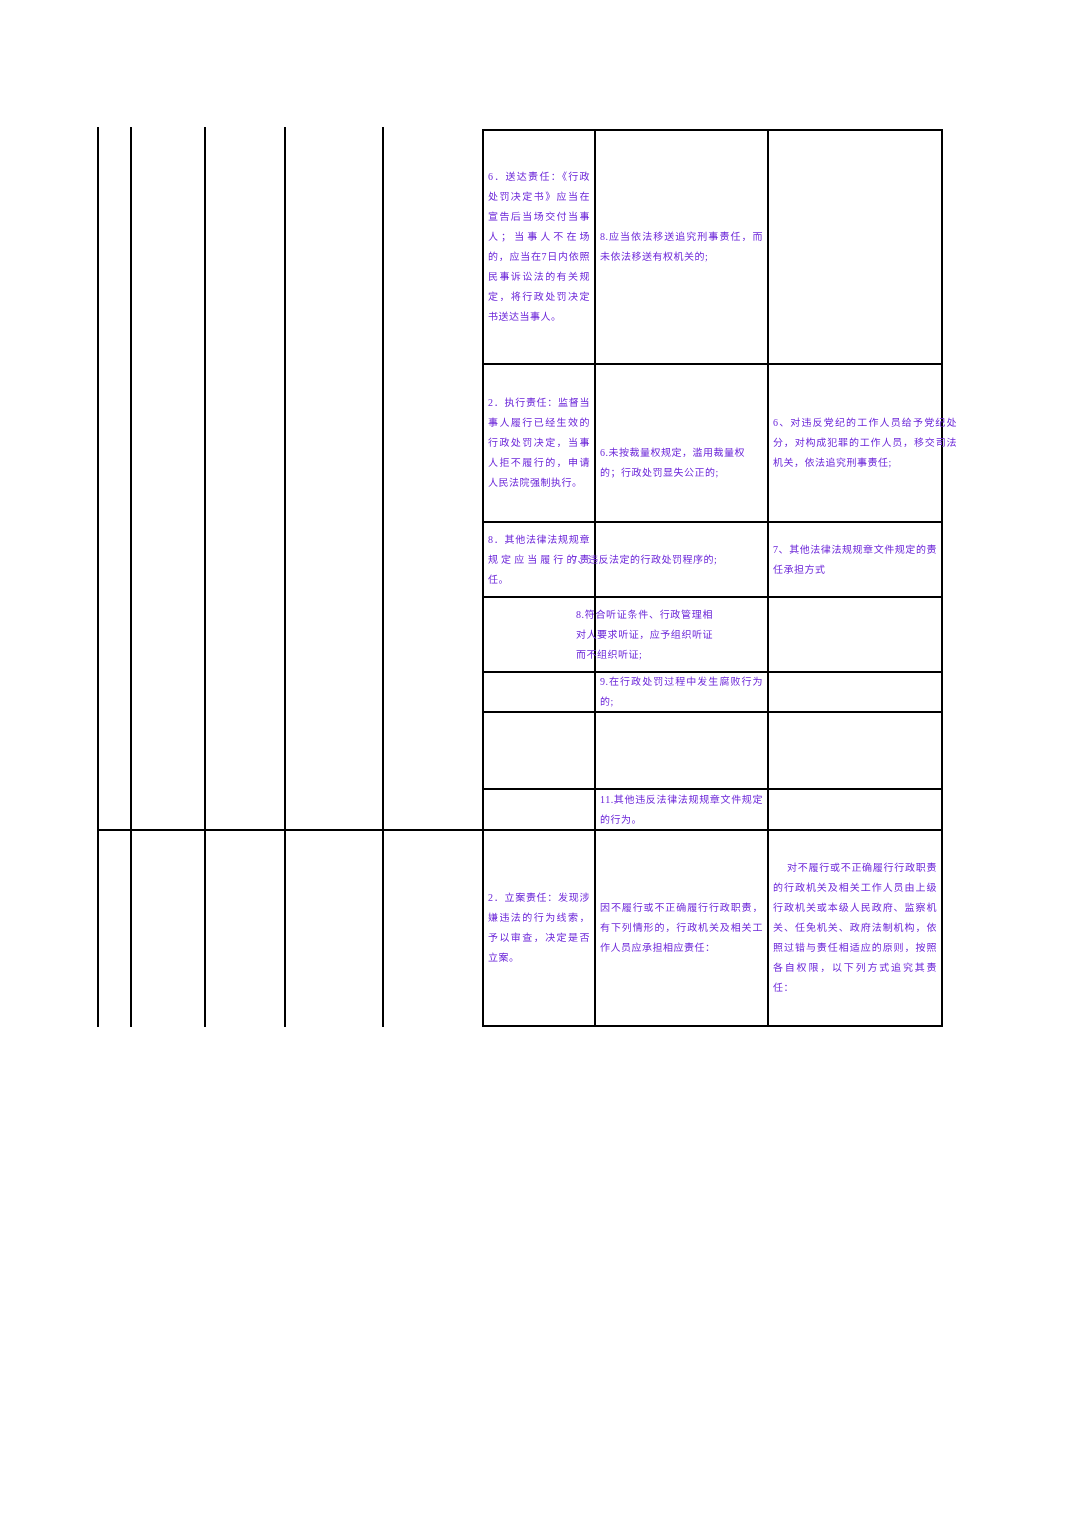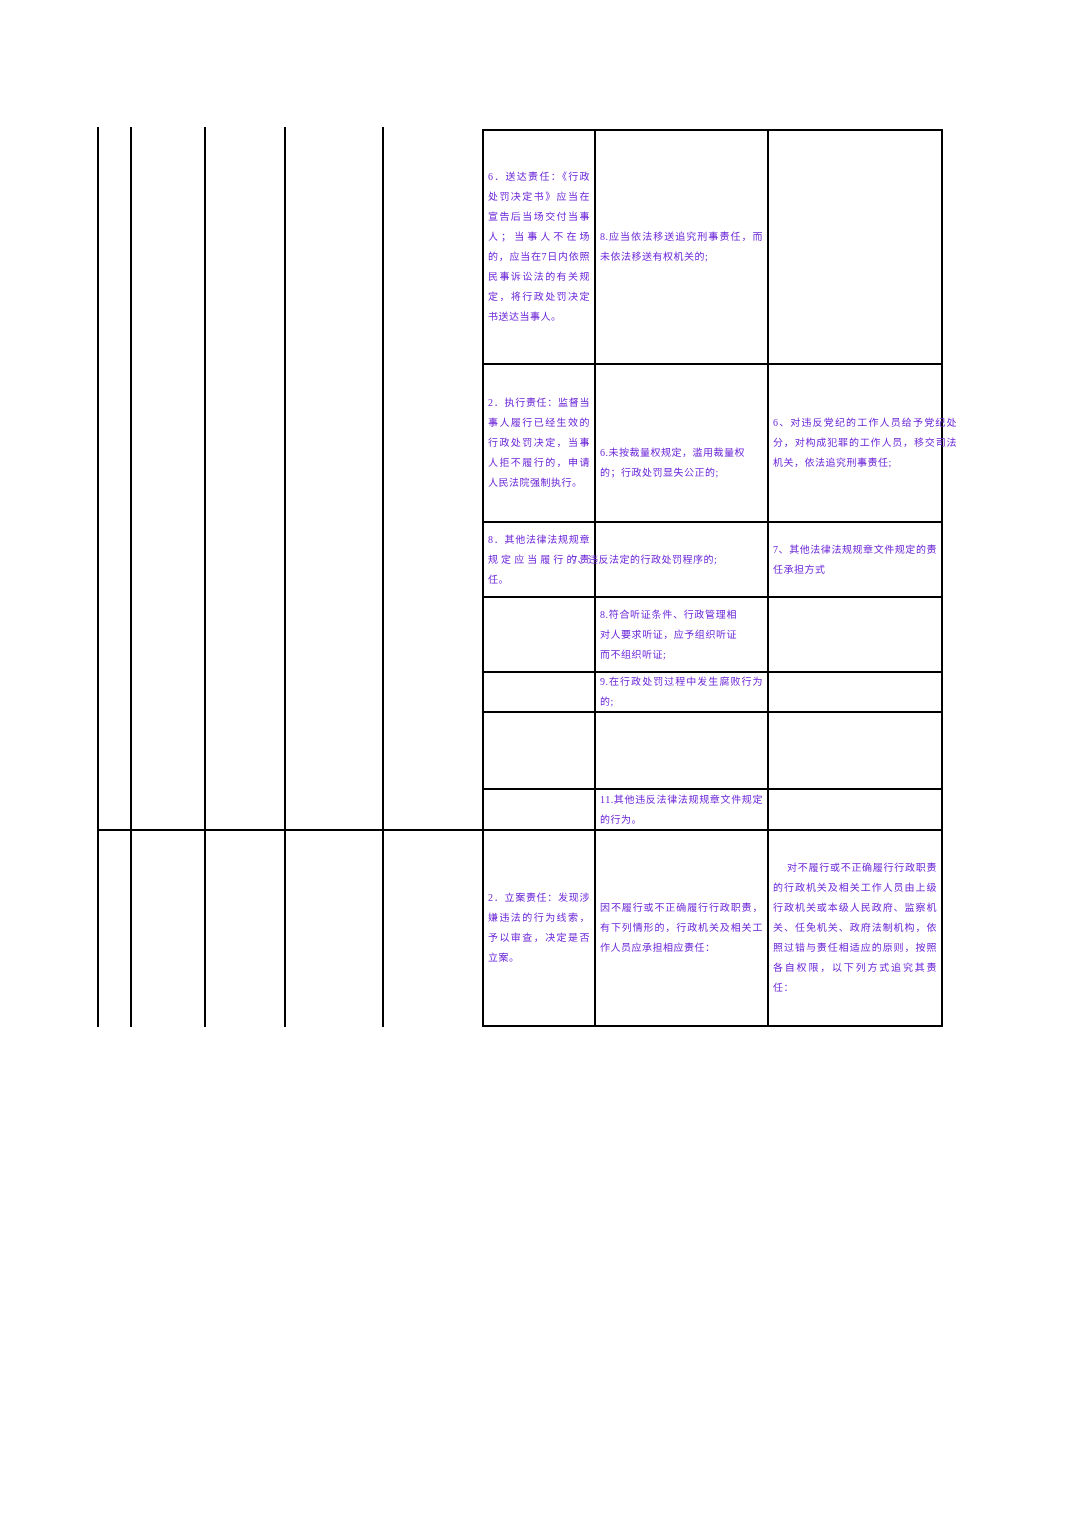--- a/index.html
+++ b/index.html
@@ -62,21 +62,21 @@
   <div class="gridline" style="left:97px; top:829px; width:846px; height:2px;"></div>
   <div class="gridline" style="left:482px; top:1025px; width:461px; height:2px;"></div>
 
   <div class="cell" style="left:484px; top:131px; width:110px; height:232px;">6．送达责任：《行政处罚决定书》应当在宣告后当场交付当事人；当事人不在场的，应当在7日内依照民事诉讼法的有关规定，将行政处罚决定书送达当事人。</div>
   <div class="cell" style="left:484px; top:365px; width:110px; height:156px;">2．执行责任：监督当事人履行已经生效的行政处罚决定，当事人拒不履行的，申请人民法院强制执行。</div>
   <div class="cell" style="left:484px; top:523px; width:110px; height:73px;">8．其他法律法规规章规定应当履行的责任。</div>
 
   <div class="cell" style="left:596px; top:131px; width:171px; height:232px;">8.应当依法移送追究刑事责任，而未依法移送有权机关的;</div>
   <div class="cell" style="left:596px; top:385px; width:153px; height:156px;">6.未按裁量权规定，滥用裁量权的；行政处罚显失公正的;</div>
   <div class="cell" style="left:568px; top:523px; width:206px; height:73px;">7、违反法定的行政处罚程序的;</div>
-  <div class="cell" style="left:596px; top:598px; width:145px; height:73px;">8.符合听证条件、行政管理相对人要求听证，应予组织听证而不组织听证;</div>
+  <div class="cell" style="left:572px; top:598px; width:145px; height:73px;">8.符合听证条件、行政管理相对人要求听证，应予组织听证而不组织听证;</div>
   <div class="cell" style="left:596px; top:673px; width:171px; height:38px;border-radius:14px;">9.在行政处罚过程中发生腐败行为的;</div>
   <div class="cell" style="left:596px; top:790px; width:171px; height:39px;">11.其他违反法律法规规章文件规定的行为。</div>
 
   <div class="cell" style="left:769px; top:365px; width:192px; height:156px;">6、对违反党纪的工作人员给予党纪处分，对构成犯罪的工作人员，移交司法机关，依法追究刑事责任;</div>
   <div class="cell" style="left:769px; top:523px; width:172px; height:73px;">7、其他法律法规规章文件规定的责任承担方式</div>
 
   <div class="cell" style="left:484px; top:831px; width:110px; height:194px;">2．立案责任：发现涉嫌违法的行为线索，予以审查，决定是否立案。</div>
   <div class="cell indent-first" style="left:769px; top:831px; width:172px; height:194px;">对不履行或不正确履行行政职责的行政机关及相关工作人员由上级行政机关或本级人民政府、监察机关、任免机关、政府法制机构，依照过错与责任相适应的原则，按照各自权限，以下列方式追究其责任：</div>
   <div class="cell" style="left:596px; top:831px; width:171px; height:194px;">因不履行或不正确履行行政职责，有下列情形的，行政机关及相关工作人员应承担相应责任：</div>
 

